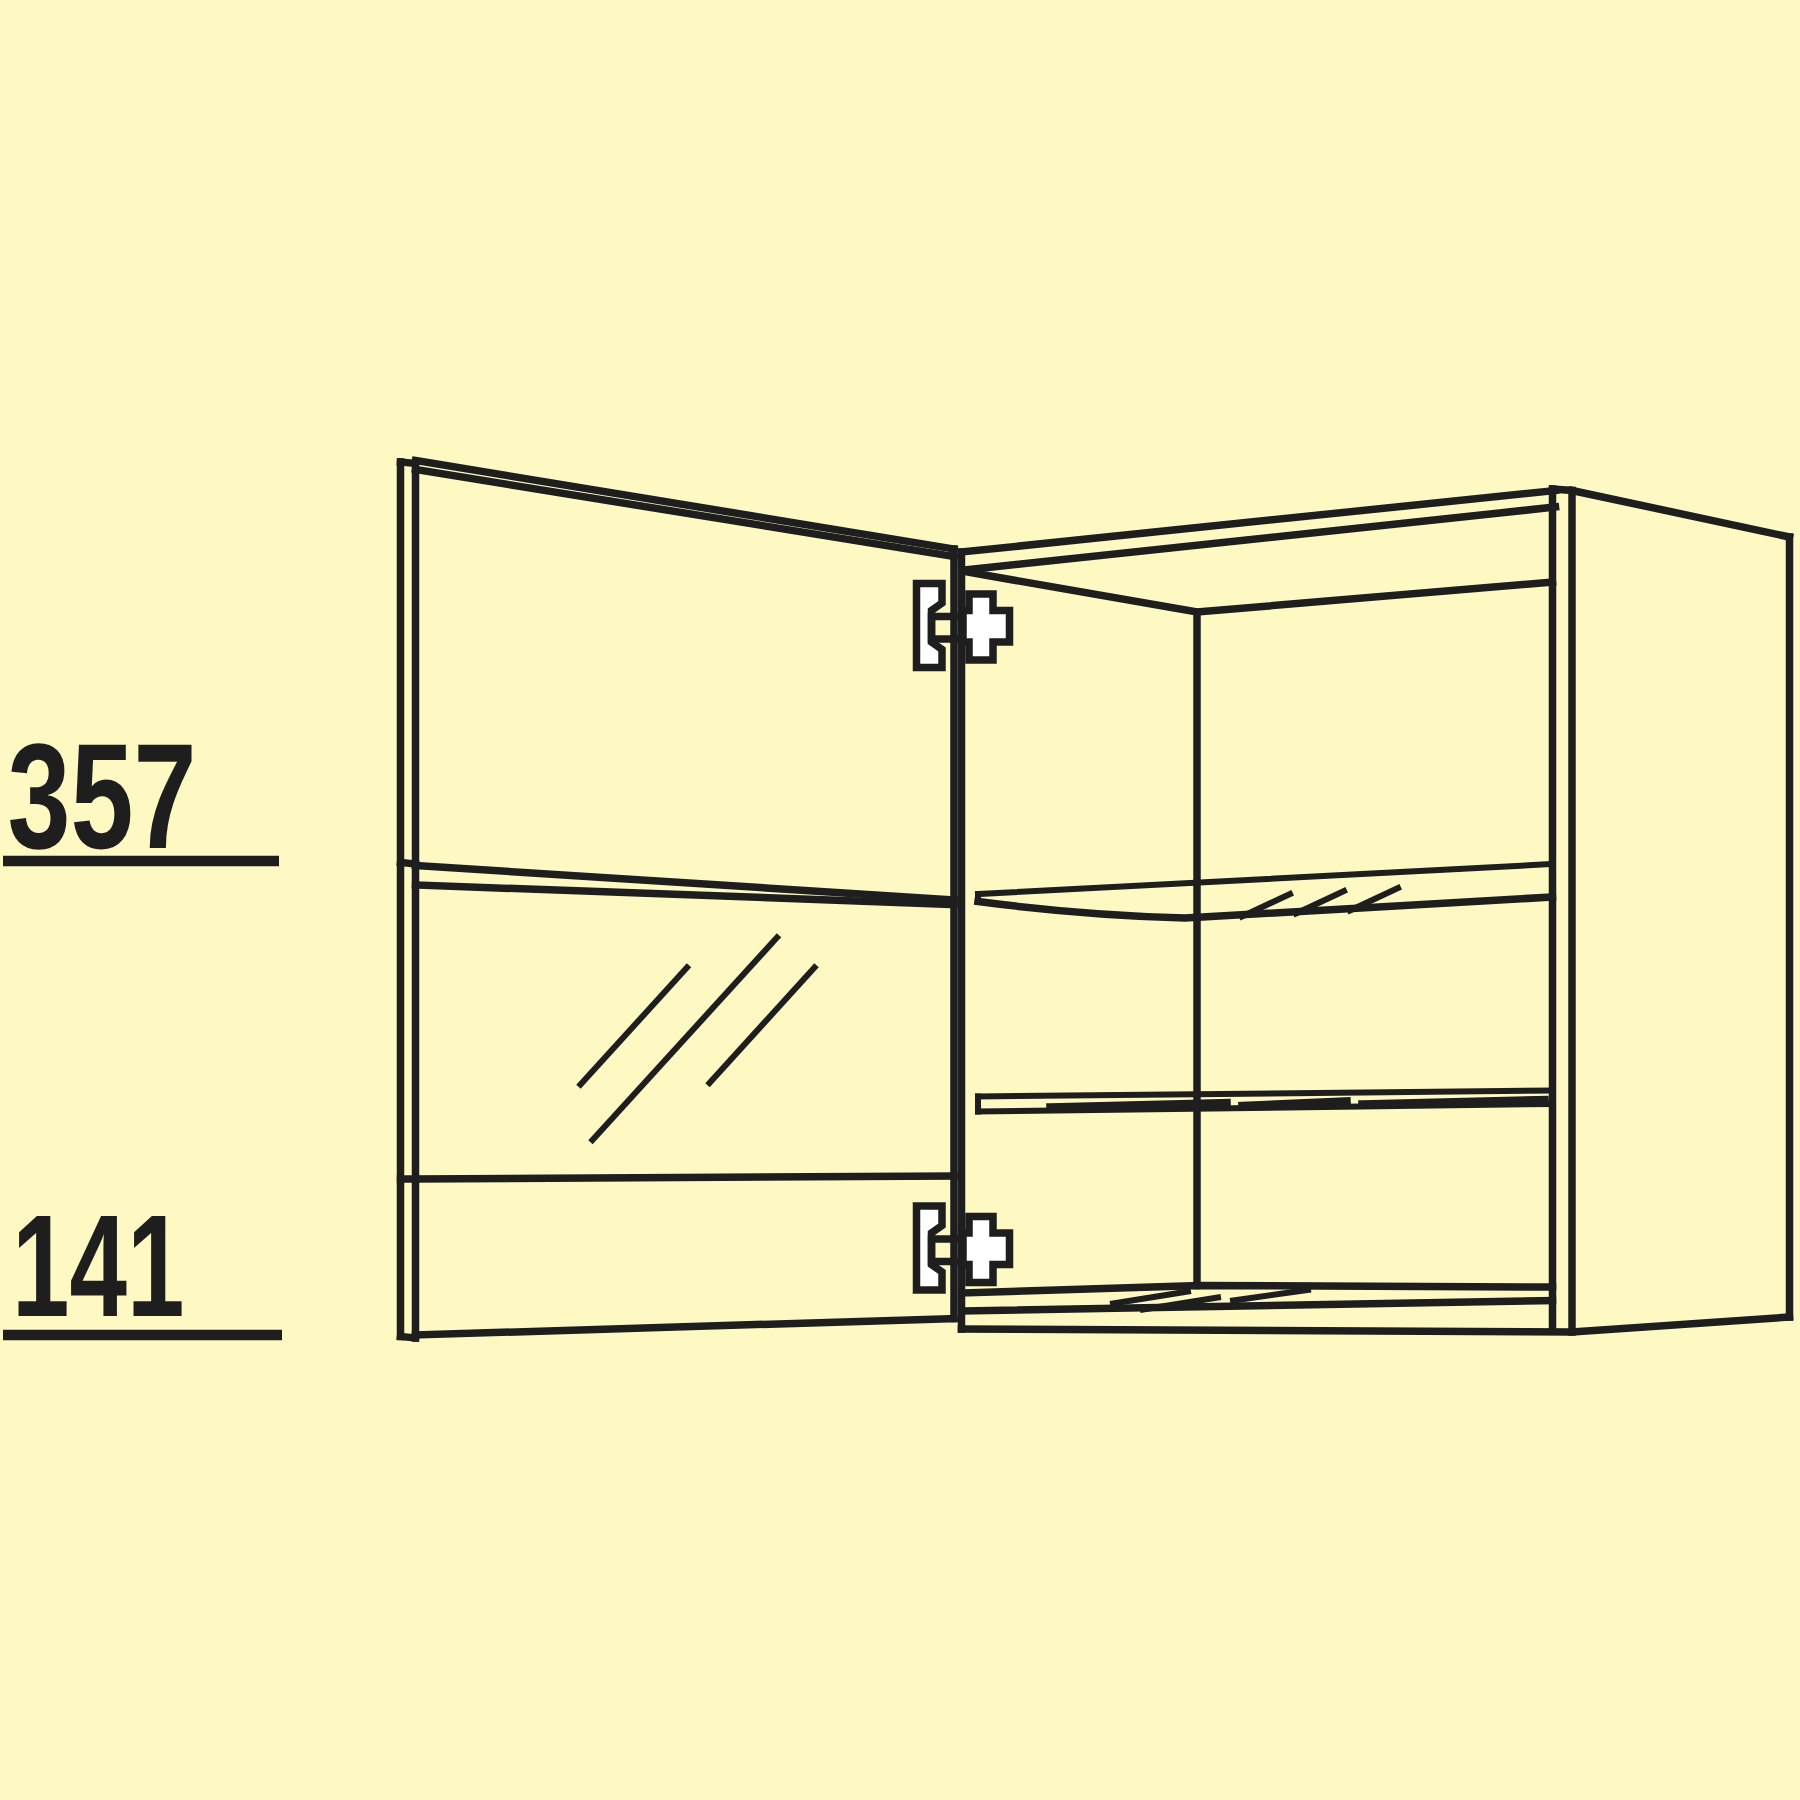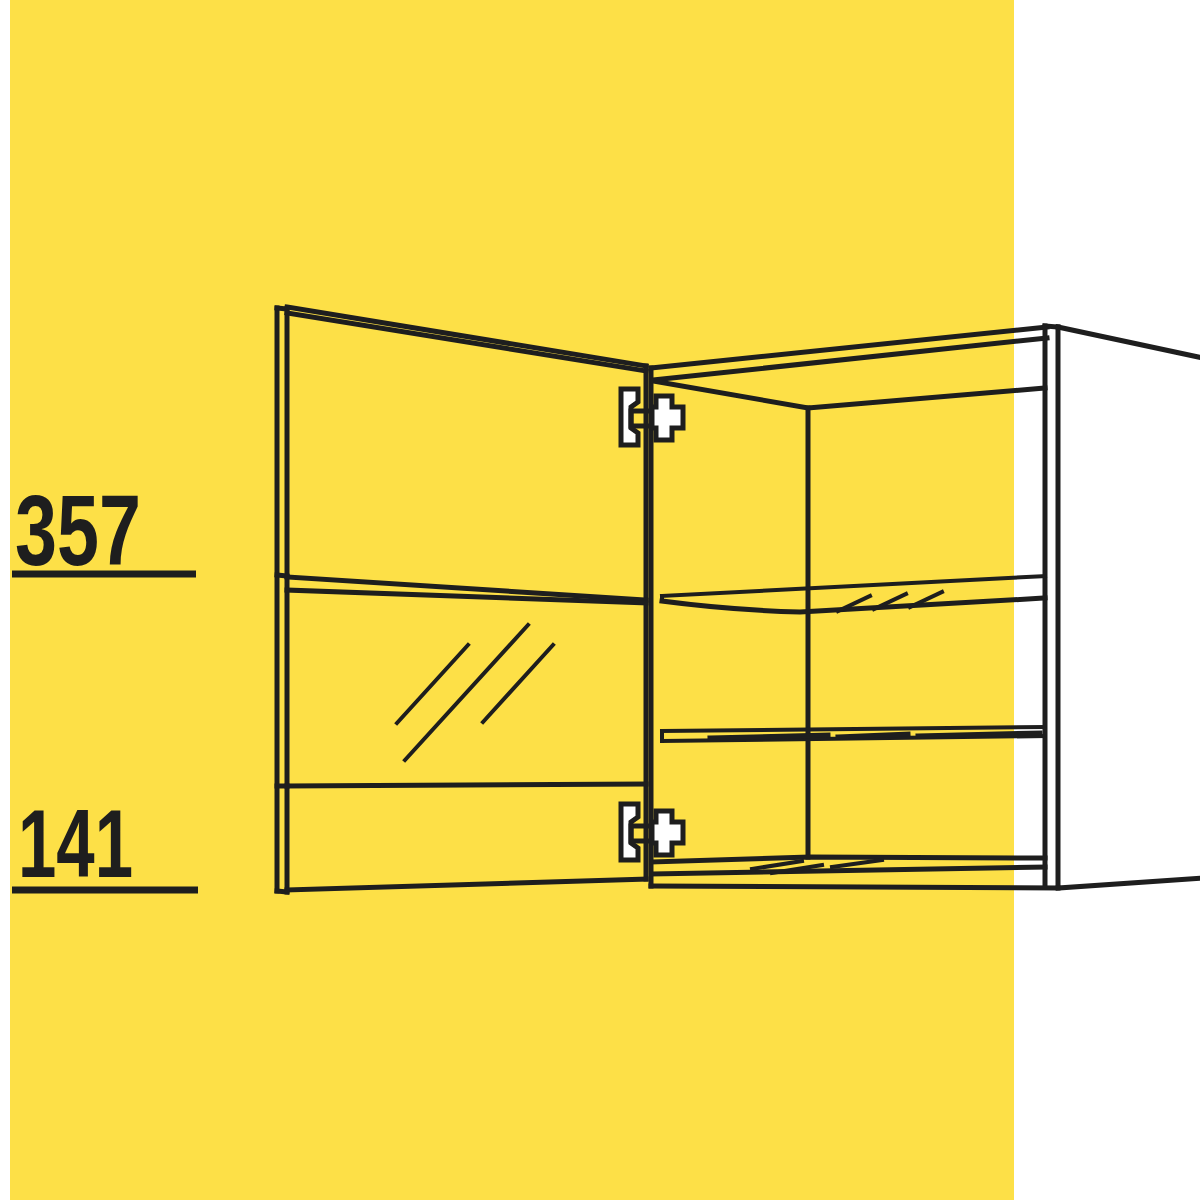--- a/index.html
+++ b/index.html
@@ -6,24 +6,23 @@
     margin:0;
     padding:0;
     width:1200px;
     height:1200px;
     background:#ffffff;
     overflow:hidden;
     font-family:"Liberation Sans", sans-serif;
   }
   .stage{
     position:relative;
-    width:1004px;
+    width:1200px;
     height:1200px;
-    background:#fde047;
-    margin-left:10px;
+    background:#fef9c3;
   }
   svg{display:block}
   .dim-text{
     font-family:"Liberation Sans", sans-serif;
     font-weight:bold;
     fill:#1e1e1e;
   }
   .dim-357{font-size:100px}
   .dim-141{font-size:97px}
 </style>

